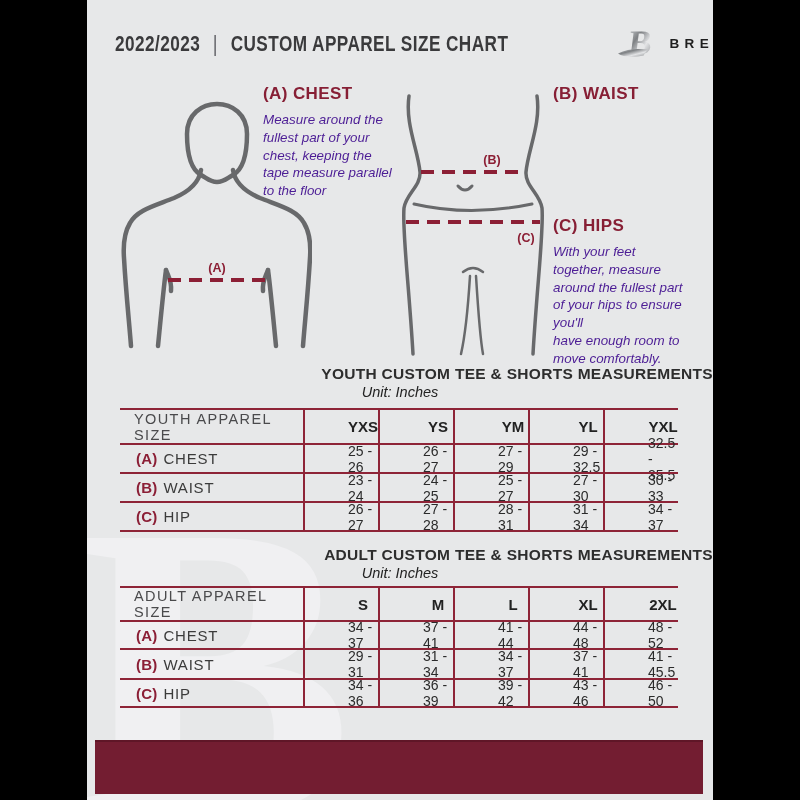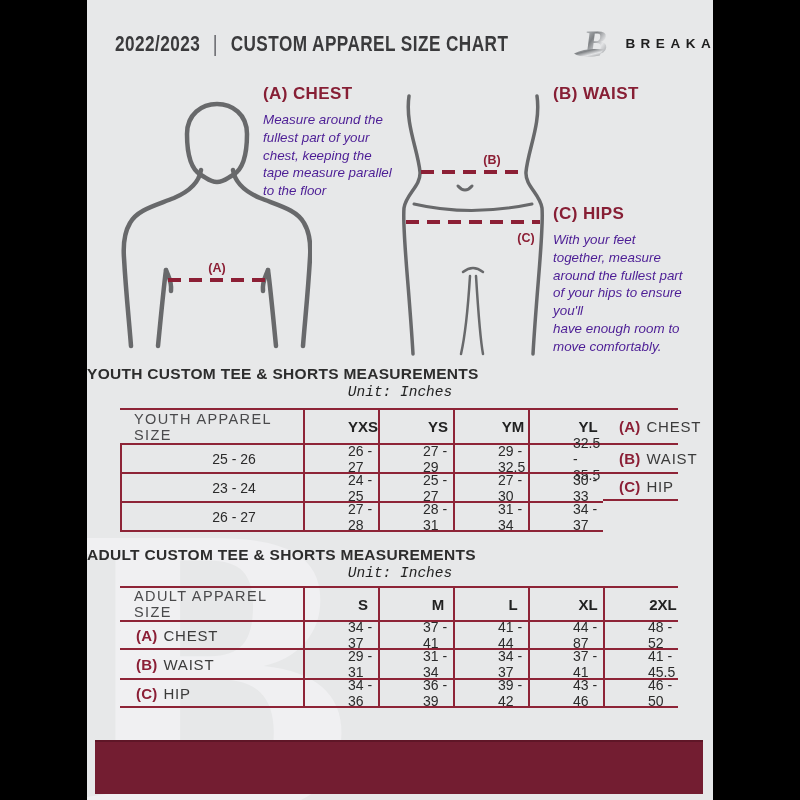--- a/index.html
+++ b/index.html
@@ -8,41 +8,41 @@
   .side-bar{position:absolute;top:0;width:87px;height:800px;background:#000;}
   .page{position:absolute;left:87px;top:0;width:626px;height:800px;background:#e7e8e9;overflow:hidden;}
 
   
   .watermark{position:absolute;left:-14px;top:462px;font-size:420px;line-height:1;
              font-weight:bold;color:#f0f0f2;z-index:0;letter-spacing:-10px;
              font-family:"Liberation Serif",serif;}
 
   
   .hdr{position:absolute;left:28px;top:24px;right:18px;height:38px;display:flex;
-       justify-content:space-between;align-items:center;z-index:1;}
+       justify-content:space-between;align-items:center;z-index:1;gap:44px;}
   .hdr-left{display:flex;align-items:center;gap:13px;transform:scale(.86,1.12);
             transform-origin:left center;font-weight:bold;font-size:20px;color:#3a3a3c;
             letter-spacing:.5px;white-space:nowrap;}
   .hdr-div{font-weight:normal;color:#55555a;font-size:19px;padding:0 2px;}
   .brand{display:flex;align-items:center;gap:9px;}
   .brand-name{font-size:13.5px;font-weight:bold;letter-spacing:5.5px;color:#1e1e1e;}
 
   
   .instr{position:absolute;z-index:1;}
   .instr h3{margin:0;font-size:17px;font-weight:bold;color:#871f35;letter-spacing:.4px;}
   .instr p{margin:7px 0 0 0;font-size:13.4px;font-style:italic;color:#4c1d95;
            line-height:1.33;white-space:pre-line;}
 
   .fig{position:absolute;z-index:1;}
 
   
-  .sec-title{position:absolute;left:0;width:626px;text-align:left;font-size:15.5px;
+  .sec-title{position:absolute;left:0;width:626px;text-align:right;font-size:15.5px;
              font-weight:bold;color:#2d2d2d;letter-spacing:.3px;z-index:1;}
   .sec-unit{position:absolute;left:0;width:626px;text-align:center;font-size:14.5px;
-            font-style:italic;color:#222;z-index:1;font-family:Liberation Mono, monospace;}
+            font-style:italic;color:#222;z-index:1;}
 
   
   .sizetable{position:absolute;left:33px;width:558px;display:grid;
              grid-template-columns:183px repeat(5,75px);z-index:1;}
   .cell{border-top:2px solid #8e2437;display:flex;align-items:center;justify-content:center;
         font-size:14px;color:#2b2b2b;padding-left:43px;}
   .cell.vline{border-left:2px solid #8e2437;}
   .cell.bline{border-bottom:2px solid #8e2437;}
   .cell.szhead{font-weight:bold;font-size:15px;color:#222;}
   .cell.rowlab{justify-content:flex-start;padding-left:16px;font-size:15px;
@@ -126,40 +126,41 @@
       <path d="M 24,82 L 128,82" stroke="#8c1f35" stroke-width="4" stroke-dasharray="13 8" fill="none"></path>
       <path d="M 9,132 L 143,132" stroke="#8c1f35" stroke-width="4" stroke-dasharray="13 8" fill="none"></path>
       <text x="95" y="74" text-anchor="middle" font-size="12.5" font-weight="bold" fill="#8c1f35">(B)</text>
       <text x="129" y="152" text-anchor="middle" font-size="12.5" font-weight="bold" fill="#8c1f35">(C)</text>
     </svg>
 
     <div class="instr" style="left:466px;top:84px;width:158px">
       <h3>(B) WAIST</h3>
     </div>
 
-    <div class="instr" style="left:466px;top:204px;width:162px">
+    <div class="instr" style="left:466px;top:216px;width:162px">
       <h3>(C) HIPS</h3>
       <p>With your feet
 together, measure
 around the fullest part
 of your hips to ensure
 you'll
 have enough room to
 move comfortably.</p>
     </div>
 
     <div class="sec-title" style="top:365px">YOUTH CUSTOM TEE &amp; SHORTS MEASUREMENTS</div>
     <div class="sec-unit" style="top:384px">Unit: Inches</div>
 
     <div class="sizetable" style="top:408px;grid-template-rows:35px 29px 29px 31px">
       <div class="cell tophead">YOUTH APPAREL SIZE</div>
       <div class="cell szhead vline">YXS</div>
       <div class="cell szhead vline">YS</div>
       <div class="cell szhead vline">YM</div>
       <div class="cell szhead vline">YL</div>
+      <div class="cell szhead vline">YXL</div>
 
       <div class="cell rowlab">
           <b>(A)</b>
           <span>CHEST</span>
         </div>
       <div class="cell vline">25 - 26</div>
       <div class="cell vline">26 - 27</div>
       <div class="cell vline">27 - 29</div>
       <div class="cell vline">29 - 32.5</div>
       <div class="cell vline">32.5 - 35.5</div>
@@ -196,21 +197,21 @@
       <div class="cell szhead vline">XL</div>
       <div class="cell szhead vline">2XL</div>
 
       <div class="cell rowlab">
           <b>(A)</b>
           <span>CHEST</span>
         </div>
       <div class="cell vline">34 - 37</div>
       <div class="cell vline">37 - 41</div>
       <div class="cell vline">41 - 44</div>
-      <div class="cell vline">44 - 87</div>
+      <div class="cell vline">44 - 48</div>
       <div class="cell vline">48 - 52</div>
 
       <div class="cell rowlab">
           <b>(B)</b>
           <span>WAIST</span>
         </div>
       <div class="cell vline">29 - 31</div>
       <div class="cell vline">31 - 34</div>
       <div class="cell vline">34 - 37</div>
       <div class="cell vline">37 - 41</div>

